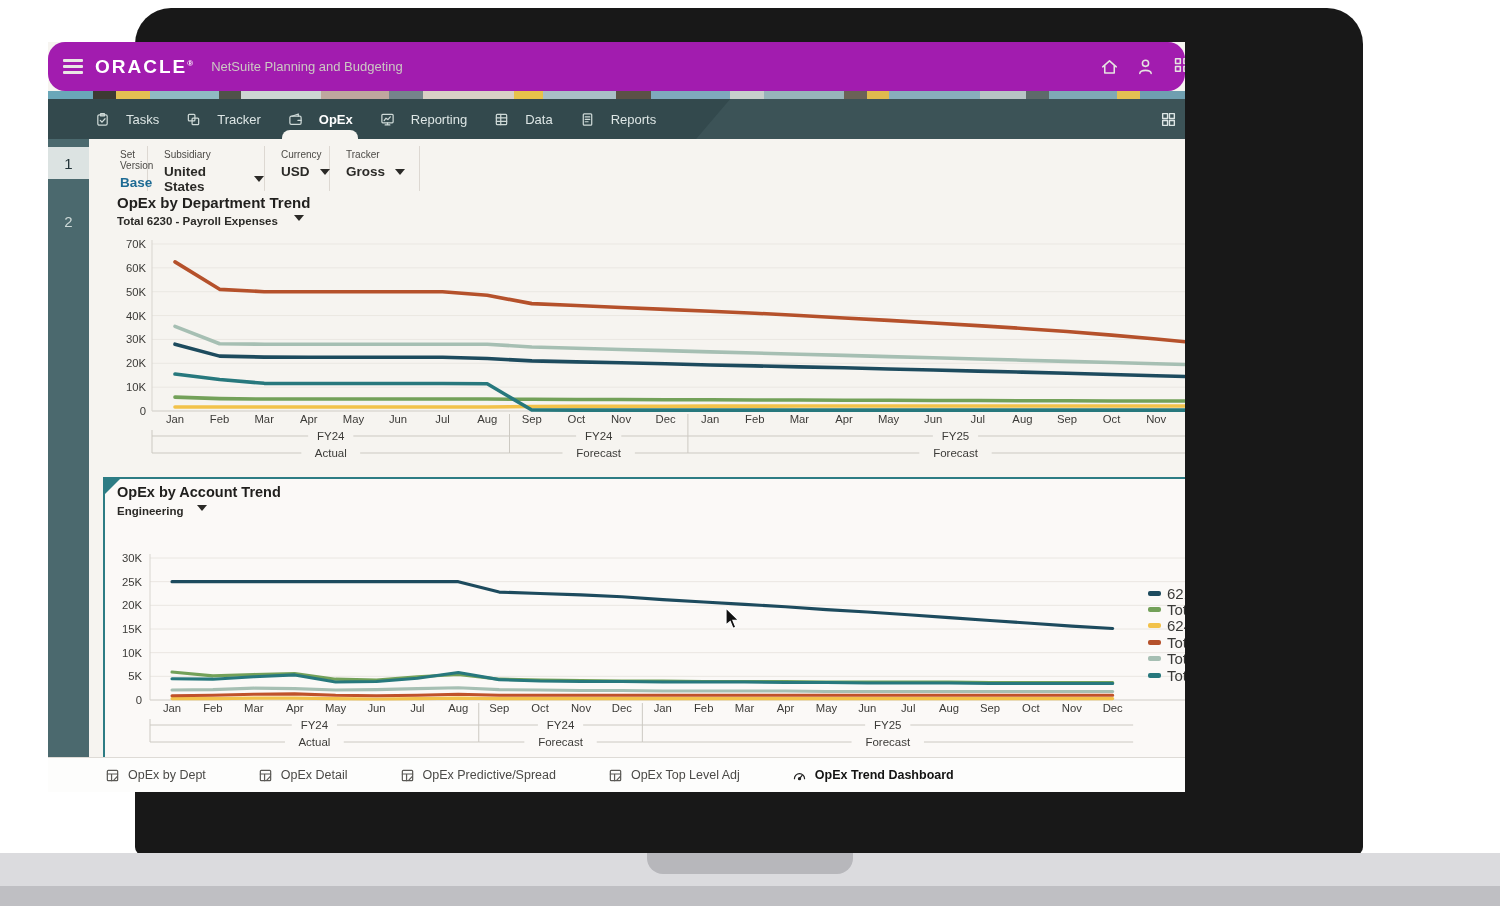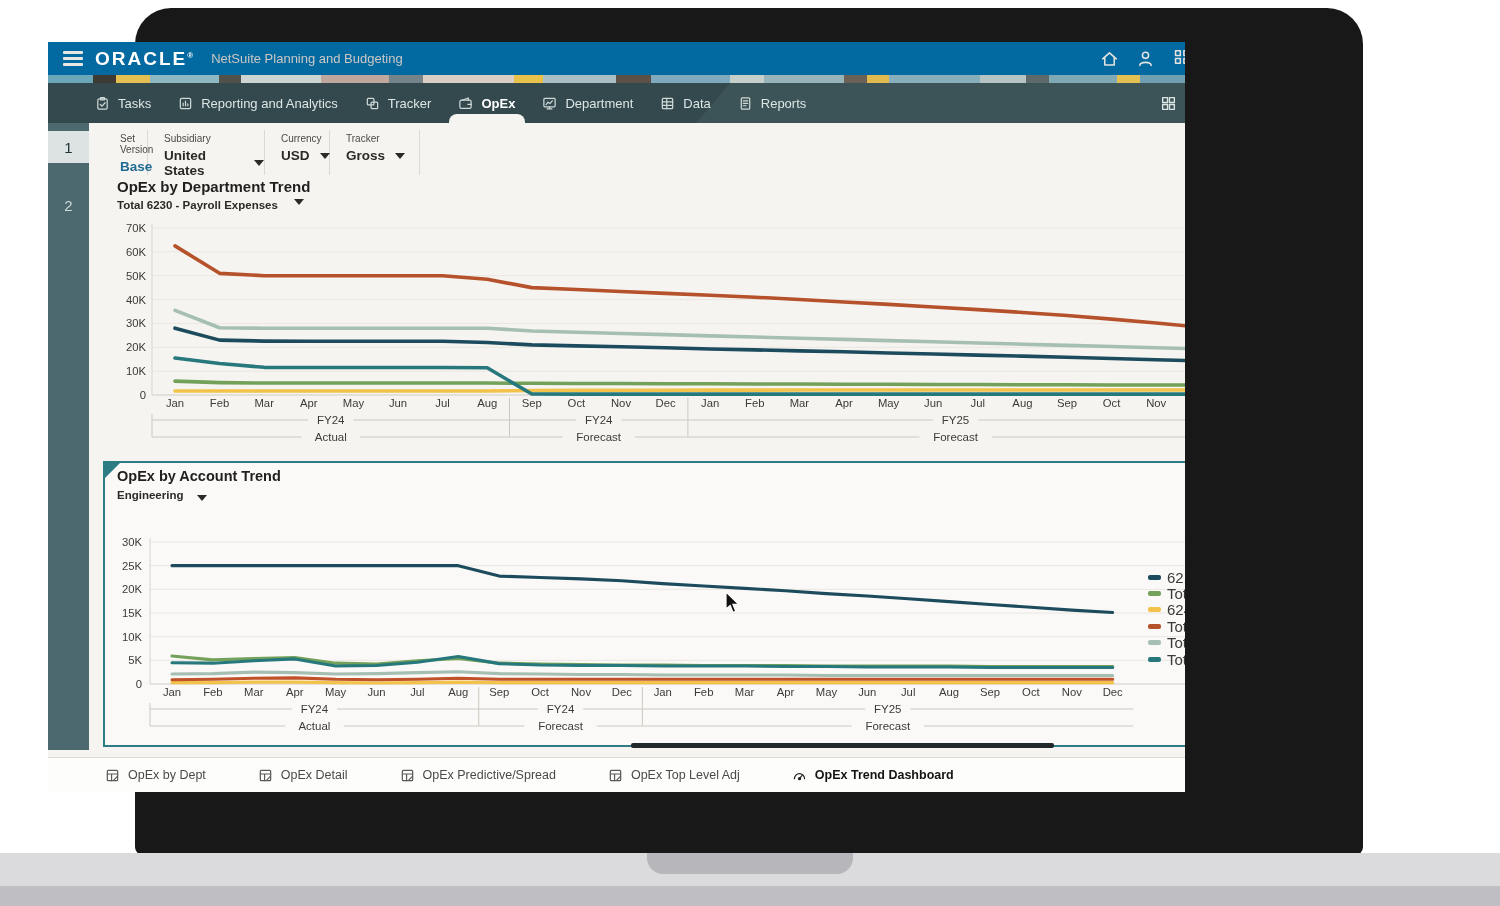--- a/index.html
+++ b/index.html
@@ -13,21 +13,21 @@
   .laptop-base { position:absolute; left:0; top:853px; width:1500px; height:33px; background:#dbdbde; }
   .laptop-notch { position:absolute; left:647px; top:853px; width:206px; height:21px;
                   background:#b7b7bb; border-radius:0 0 16px 16px; }
   .laptop-edge { position:absolute; left:0; top:886px; width:1500px; height:20px; background:#bfbfc3; }
 
   
   .screen { position:absolute; left:48px; top:42px; width:1137px; height:750px;
             background:#f6f4f0; overflow:hidden; }
 
   
-  .topbar { position:relative; height:33px; background:#0369a1; display:flex; align-items:center; color:#e9e7e4; }
+  .topbar { position:relative; height:49px; background:#a21caf; display:flex; align-items:center; color:#e9e7e4;border-radius:17px; }
   .hamburger { width:20px; margin-left:15px; cursor:pointer; }
   .hamburger span { display:block; height:2.5px; background:#e9e7e4; margin:3.5px 0; border-radius:1px; }
   .brand { margin-left:12px; font-size:19px; font-weight:bold; letter-spacing:2px; color:#fff; }
   .brand sup { font-size:8px; letter-spacing:0; }
   .app-title { margin-left:18px; font-size:13px; color:#ccc8c3; }
   .topbar-icons { margin-left:auto; display:flex; align-items:center; gap:17px; margin-right:-6px; }
   .topbar-icons .tico { color:#e6e4e1; width:19px; height:19px; }
 
   
   .banner { height:8px;
@@ -35,21 +35,21 @@
       #50524a 15% 17%,#cdd5d2 17% 24%,#bfa79e 24% 30%,#75848b 30% 33%,#d9cfc5 33% 41%,
       #e8c24a 41% 43.5%,#a9bfc6 43.5% 50%,#5b5146 50% 53%,#7fa9bd 53% 60%,#c7cfcb 60% 63%,
       #97b4ba 63% 70%,#6b6257 70% 72%,#e0ba4e 72% 74%,#88aebc 74% 82%,#b7c4c4 82% 86%,
       #5e6a6a 86% 88%,#7fa9b5 88% 94%,#e4bf52 94% 96%,#6f9fb0 96% 100%); }
 
   
   .navbar { position:relative; height:40px; background:#33494d; display:flex; align-items:center;
             padding-left:47px; gap:27px; overflow:hidden; }
   .navbar::after { content:""; position:absolute; inset:0; background:#3c5357;
                    clip-path:polygon(60% 0,100% 0,100% 100%,57% 100%); z-index:0; }
-  .nav-tab { position:relative; z-index:1; display:flex; align-items:center; gap:8px;
+  .nav-tab { position:relative; z-index:1; display:flex; align-items:center; gap:16px;
              color:#dde6e5; font-size:13px; height:40px; cursor:pointer; white-space:nowrap; }
   .nav-tab .nico { width:15px; height:15px; color:#cfdad8; }
   .nav-tab.active { font-weight:bold; color:#fff; }
   .nav-tab.active::after { content:""; position:absolute; left:50%; transform:translateX(-50%);
              bottom:0; width:76px; height:9px; background:#f6f4f0; border-radius:8px 8px 0 0; }
   .nav-apps { position:relative; z-index:1; margin-left:auto; margin-right:8px; color:#dde6e5;
               width:17px; height:17px; cursor:pointer; }
 
   
   .content { position:relative; height:627px; background:#f6f4f0; }
@@ -77,21 +77,21 @@
   .chart1-title { position:absolute; left:28px; top:55px; font-size:15px; color:#201f1d; }
   .chart1-selector { position:absolute; left:28px; top:76px; display:flex; gap:16px; 
                      font-size:11.5px; font-weight:bold; color:#2b2a27; cursor:pointer; }
   #chart1-box { position:absolute; left:11px; top:100px; width:1085px; height:232px; }
 
   .chart2-panel { position:absolute; left:14px; top:338px; width:1092px; height:286px;
                   background:#fbf9f7; border:2px solid #2d7c84; }
   .chart2-corner { position:absolute; left:0; top:0; width:0; height:0;
                    border-left:15px solid #2d7c84; border-bottom:15px solid transparent; }
   .chart2-title { position:absolute; left:12px; top:5px; font-size:14.5px; color:#201f1d; }
-  .chart2-selector { position:absolute; left:12px; top:26px; display:flex; gap:14px; align-items:flex-end;
+  .chart2-selector { position:absolute; left:12px; top:26px; display:flex; gap:14px; align-items:flex-start;
                      font-size:11.5px; font-weight:bold; color:#2b2a27; cursor:pointer; }
   #chart2-box { position:absolute; left:0px; top:74px; width:1086px; height:205px; }
   .legend { position:absolute; left:1043px; top:106px; }
   .legend-item { display:flex; align-items:center; gap:6px; height:16.4px; }
   .legend-swatch { width:13px; height:5px; border-radius:2px; flex:0 0 auto; }
   .legend-label { font-size:15px; color:#3a3a38; white-space:nowrap; }
 
   svg text { font-family:"Liberation Sans", sans-serif; fill:#3c3b38; }
 
   .scroll-thumb { position:absolute; left:542px; top:620px; width:423px; height:5px;
@@ -160,29 +160,20 @@
               <rect x="3" y="3" width="10" height="11" rx="1.5"></rect>
               <path d="M6 1.8h4v2.4H6z"></path>
               <path d="M5.6 9l1.9 1.9 3.2-3.7"></path>
             </svg>
           </span>
           <span>Tasks</span>
         </div>
         <div class="nav-tab">
           <span class="nico" style="display:inline-flex;width:15px;height:15px;">
             <svg class="" viewBox="0 0 16 16" fill="none" stroke="currentColor" stroke-width="1.3" stroke-linecap="round" stroke-linejoin="round">
-              <rect x="2.5" y="2.5" width="11" height="11" rx="1.5"></rect>
-              <path d="M5.5 10.5V7.5M8 10.5V5.5M10.5 10.5V8.5"></path>
-            </svg>
-          </span>
-          <span>Reporting and Analytics</span>
-        </div>
-        <div class="nav-tab">
-          <span class="nico" style="display:inline-flex;width:15px;height:15px;">
-            <svg class="" viewBox="0 0 16 16" fill="none" stroke="currentColor" stroke-width="1.3" stroke-linecap="round" stroke-linejoin="round">
               <rect x="2.5" y="2.5" width="7" height="7" rx="1"></rect>
               <rect x="6.5" y="6.5" width="7" height="7" rx="1"></rect>
             </svg>
           </span>
           <span>Tracker</span>
         </div>
         <div class="nav-tab active">
           <span class="nico" style="display:inline-flex;width:15px;height:15px;">
             <svg class="" viewBox="0 0 16 16" fill="none" stroke="currentColor" stroke-width="1.3" stroke-linecap="round" stroke-linejoin="round">
               <rect x="2" y="4.5" width="12" height="8.8" rx="1.5"></rect>
@@ -193,21 +184,21 @@
           <span>OpEx</span>
         </div>
         <div class="nav-tab">
           <span class="nico" style="display:inline-flex;width:15px;height:15px;">
             <svg class="" viewBox="0 0 16 16" fill="none" stroke="currentColor" stroke-width="1.3" stroke-linecap="round" stroke-linejoin="round">
               <rect x="2" y="2.5" width="12" height="9" rx="1"></rect>
               <path d="M8 11.5v2.3M5.5 13.8h5"></path>
               <path d="M4.4 9.2l2-2.6 2 1.5 2.6-3"></path>
             </svg>
           </span>
-          <span>Department</span>
+          <span>Reporting</span>
         </div>
         <div class="nav-tab">
           <span class="nico" style="display:inline-flex;width:15px;height:15px;">
             <svg class="" viewBox="0 0 16 16" fill="none" stroke="currentColor" stroke-width="1.3" stroke-linecap="round" stroke-linejoin="round">
               <rect x="2.5" y="2.5" width="11" height="11" rx="1"></rect>
               <path d="M2.5 6.3h11M2.5 9.9h11M7.2 2.5v11"></path>
             </svg>
           </span>
           <span>Data</span>
         </div>

